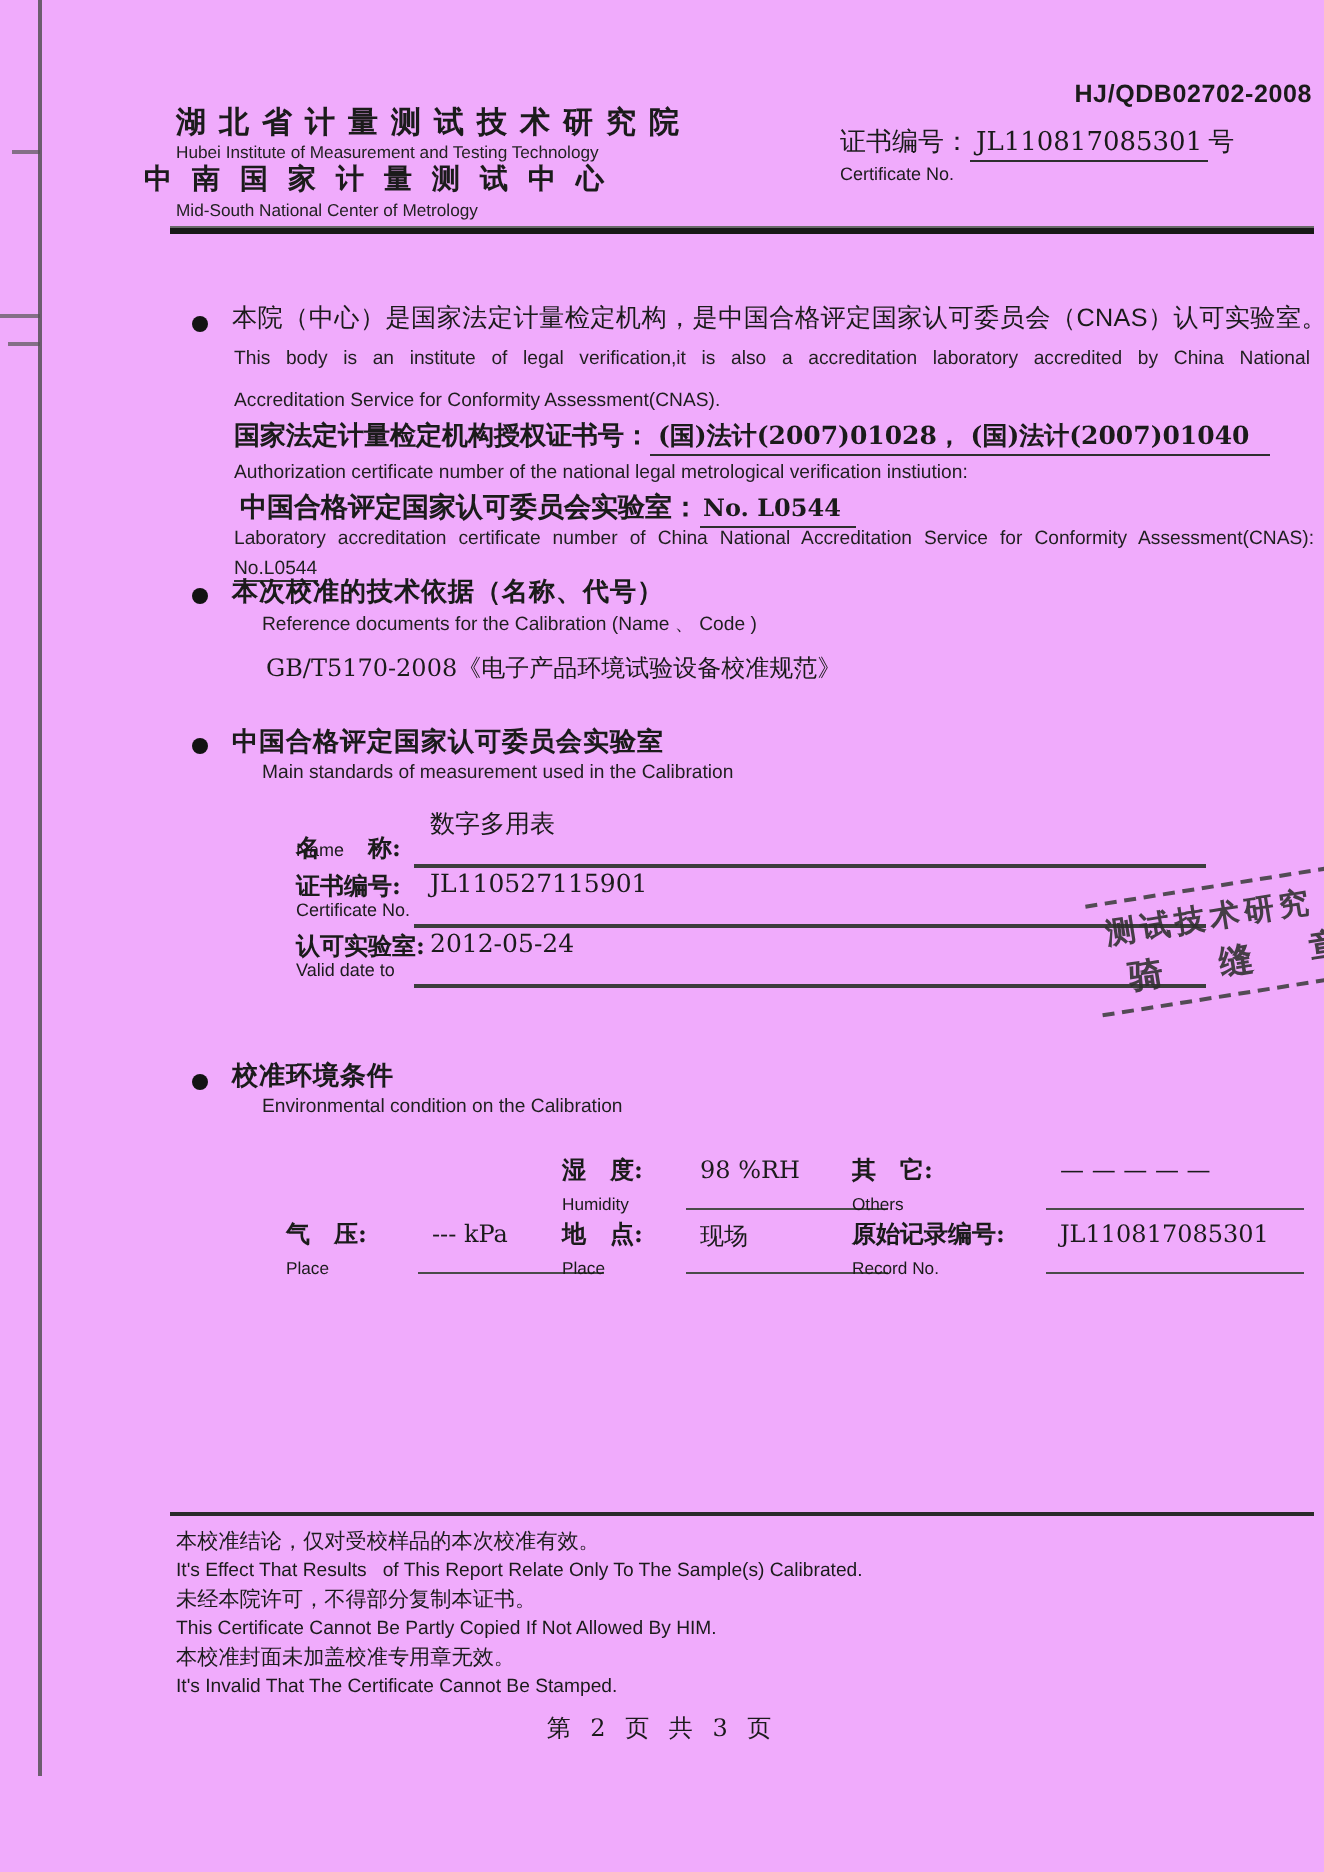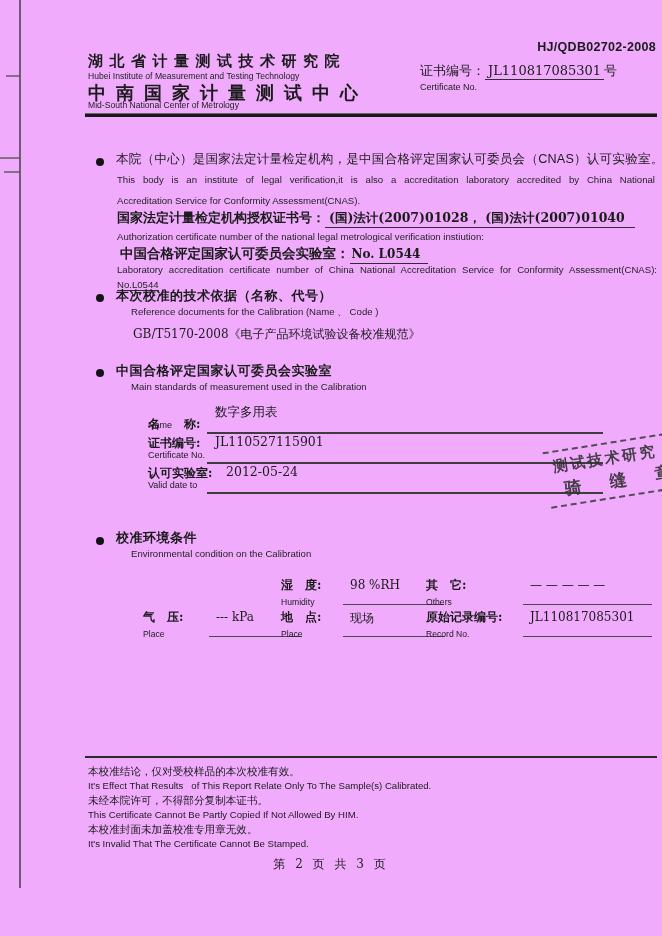--- a/index.html
+++ b/index.html
@@ -16,21 +16,21 @@
   .serif{font-family:"DejaVu Serif","Liberation Serif",serif;}
   .b{font-weight:bold;}
   .u{border-bottom:1.4px solid #2e2e2e;}
   
   .vline{left:19px;top:0;width:1.5px;height:888px;background:#474747;opacity:.78;}
   .tick{height:1.8px;background:#555;opacity:.7;}
   
   .doc-code{left:400px;top:40px;width:256px;text-align:right;font-size:12.5px;letter-spacing:.3px;}
   .inst-cn1{left:88px;top:52px;font-size:15px;letter-spacing:6.5px;white-space:nowrap;}
   .inst-en{font-size:8.6px;color:#222;white-space:nowrap;}
-  .inst-cn2{left:88px;top:81px;font-size:18px;letter-spacing:10px;white-space:nowrap;}
+  .inst-cn2{left:72px;top:81px;font-size:14px;letter-spacing:10px;white-space:nowrap;}
   .cert-line{left:420px;top:62px;font-size:13px;white-space:nowrap;}
   .cert-num{font-size:13px;padding:0 3px 1px 3px;}
   .cert-en{left:420px;top:82px;font-size:9px;}
   .rule-top{left:85px;top:113px;width:572px;height:3px;background:#181818;border-top:1px solid #6a6a6a;}
   
   .dot{width:8px;height:8px;border-radius:50%;background:#131313;}
   
   .s1-cn{left:116px;top:151px;width:542px;font-size:12.6px;letter-spacing:.2px;white-space:nowrap;}
   .en-line{font-size:9.6px;color:#1f1f1f;}
   .just{text-align:justify;text-align-last:justify;}
@@ -115,21 +115,21 @@
   <div class="abs serif std-val" style="left:215px;top:404px;">数字多用表</div>
   <div class="abs std-row-en" style="left:148px;top:420px;">Name</div>
   <div class="abs std-underline" style="left:207px;top:432px;width:396px;"></div>
 
   <div class="abs serif b std-row-label" style="left:148px;top:435px;">证书编号:</div>
   <div class="abs serif std-val" style="left:215px;top:434px;">JL110527115901</div>
   <div class="abs std-row-en" style="left:148px;top:450px;">Certificate No.</div>
   <div class="abs std-underline" style="left:207px;top:462px;width:396px;"></div>
 
   <div class="abs serif b std-row-label" style="left:148px;top:465px;">认可实验室:</div>
-  <div class="abs serif std-val" style="left:215px;top:464px;margin-left:11px;">2012-05-24</div>
+  <div class="abs serif std-val" style="left:215px;top:464px;">2012-05-24</div>
   <div class="abs std-row-en" style="left:148px;top:480px;">Valid date to</div>
   <div class="abs std-underline" style="left:207px;top:492px;width:396px;"></div>
 
   <div class="abs stamp">
     <div class="stamp-l1">测试技术研究</div>
     <div class="stamp-l2">骑 缝 章</div>
   </div>
 
   <div class="abs dot" style="left:96px;top:537px;"></div>
   <div class="abs b" style="left:116px;top:529px;font-size:13px;letter-spacing:.5px;">校准环境条件</div>

